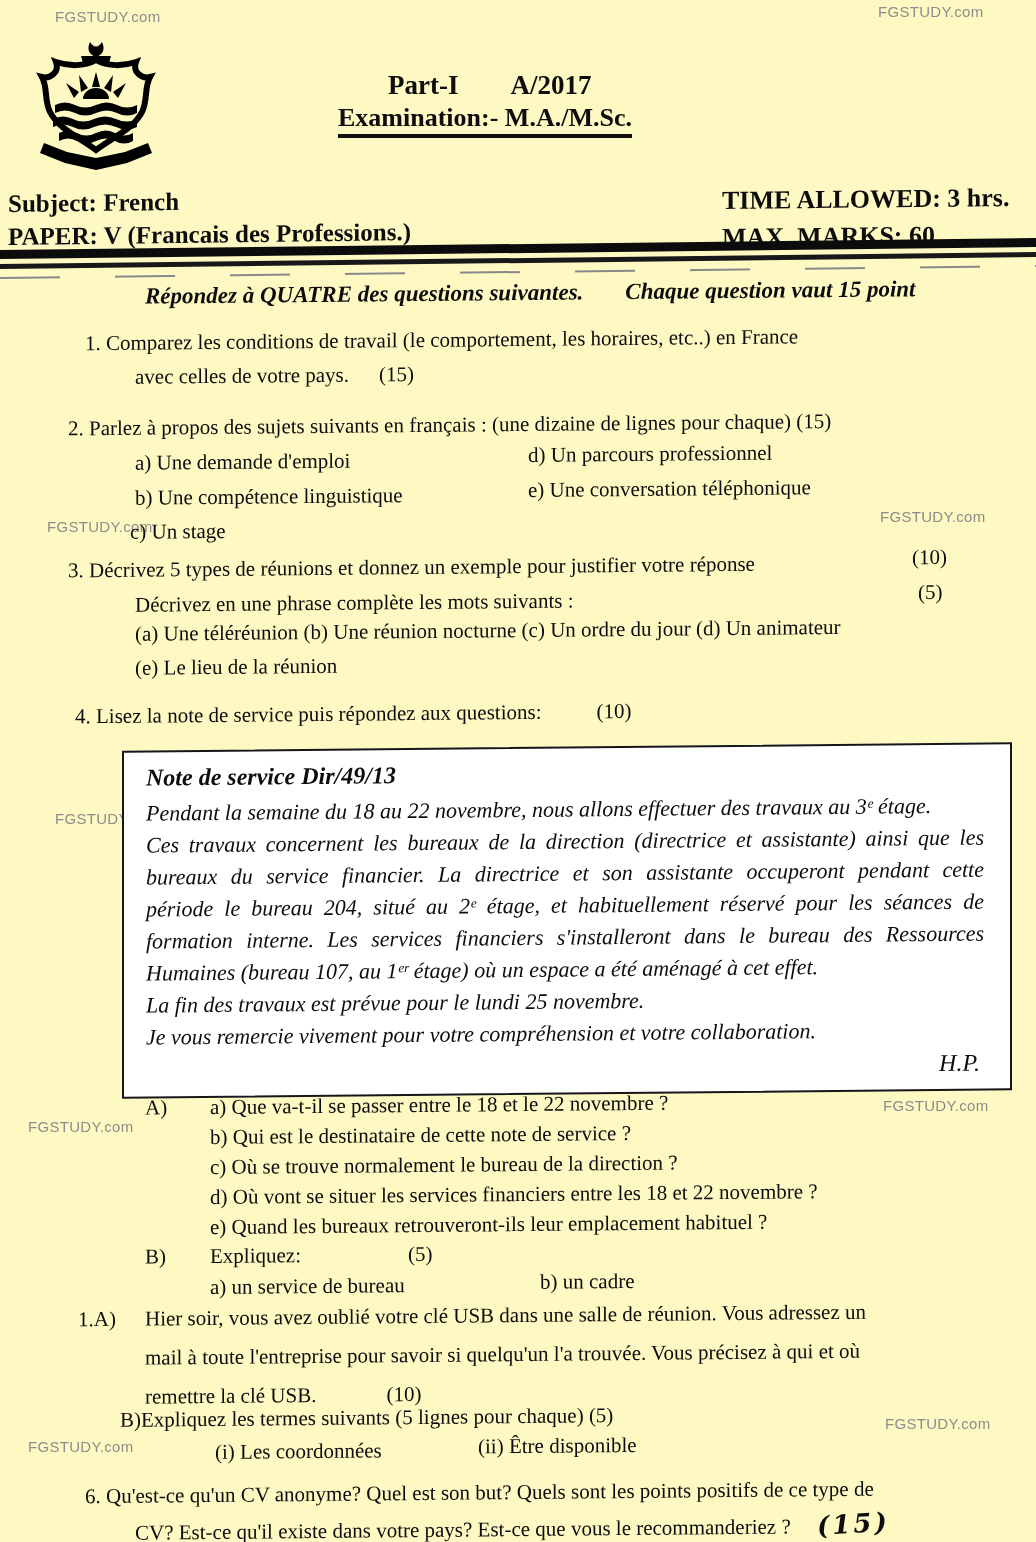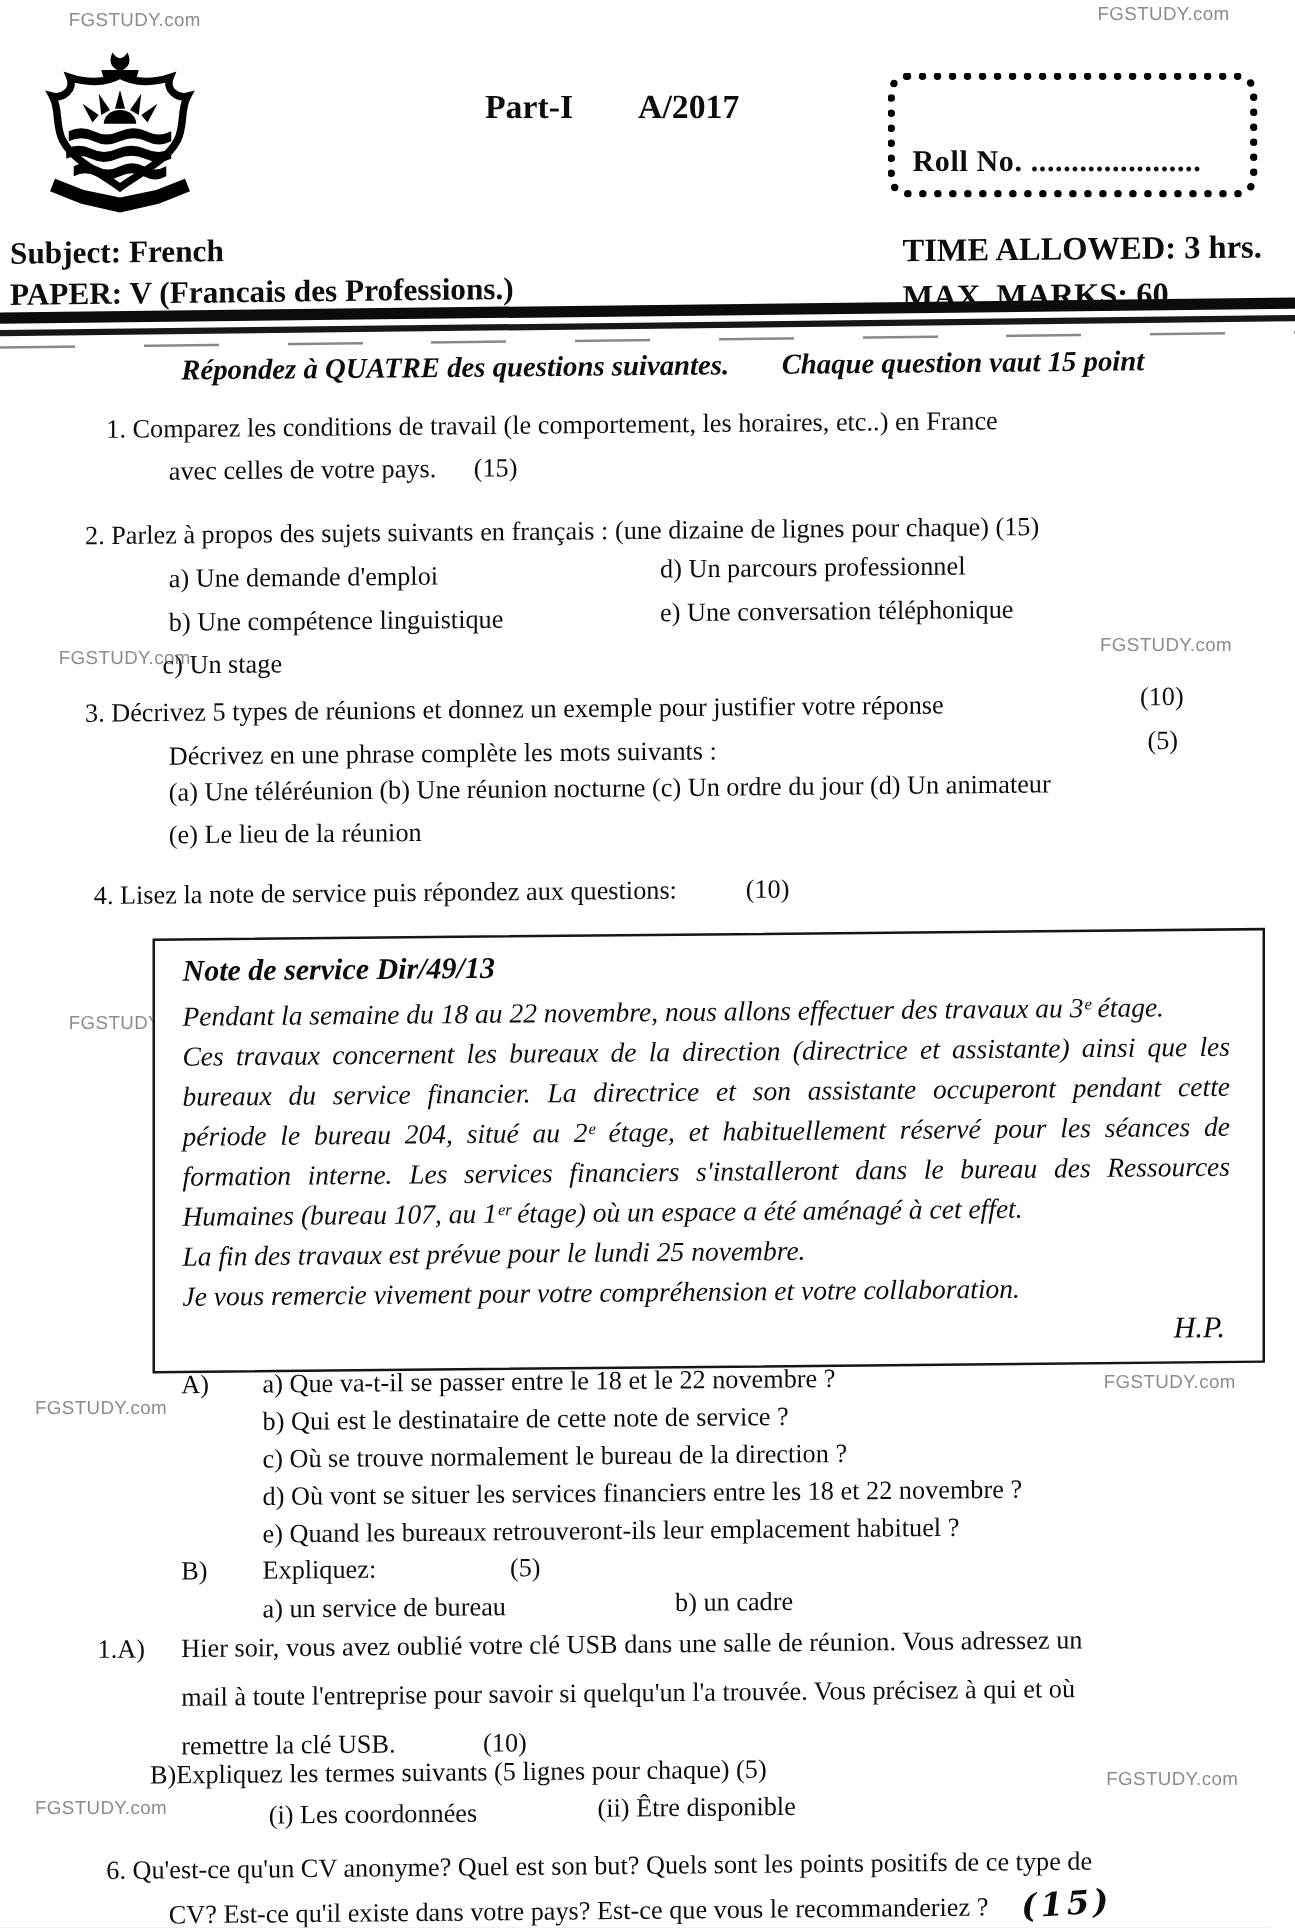--- a/index.html
+++ b/index.html
@@ -1,16 +1,16 @@
 <!DOCTYPE html>
 <html><head>
 <meta charset="utf-8">
 <style>
   html,body{margin:0;padding:0;background:#e9e9e9;}
-  .page{position:relative;width:1036px;height:1542px;background:#ffffff;overflow:hidden;
+  .page{position:relative;width:1036px;height:1542px;background:#fef9c3;overflow:hidden;
         font-family:"Liberation Serif","DejaVu Serif",serif;color:#0d0d0d;}
   .abs{position:absolute;white-space:nowrap;}
   .wm{position:absolute;white-space:nowrap;font-family:"Liberation Sans","DejaVu Sans",sans-serif;
       font-size:15px;color:#8c8c8c;letter-spacing:.3px;z-index:1;}
   .z2{z-index:2;}
   .title{font-size:40px;font-weight:bold;font-style:italic;letter-spacing:.5px;}
   .hpart{font-size:27px;font-weight:bold;}
   .session{margin-left:52px;}
   .exam{font-size:26px;font-weight:bold;border-bottom:4px solid #111;padding-bottom:1px;}
   .rollbox{position:absolute;left:710px;top:58px;width:296px;height:100px;border:6px dotted #000;
@@ -75,24 +75,22 @@
       <path d="M31 79 q10 -5 20 0 t21 0 t22 0 t21 0 v8 q-10 5 -21 0 t-22 0 t-21 0 t-20 0 z" fill="#000"></path>
       <path d="M37 93 q9 -5 18 0 t19 0 t19 0 t18 0 v8 q-9 5 -18 0 t-19 0 t-19 0 t-18 0 z" fill="#000"></path>
       <path d="M22 103 l23 9 29 6 29 -6 23 -9 4 10 -25 10 -31 7 -31 -7 -25 -10 z" fill="#000"></path>
     </svg>
   </div>
 
 
   <div class="abs hpart z2" style="left:388px;top:70px">
     <span>Part-I</span><span class="session">A/2017</span>
   </div>
+  <div class="abs exam z2" style="left:338px;top:103px">Examination:- M.A./M.Sc.</div>
 
-  <div class="rollbox">
-    <span class="rolltext">Roll No. .....................</span>
-  </div>
 
   <div class="abs subj z2" style="left:8px;top:190px">
     <div>Subject: French</div>
     <div class="l2">PAPER: V (Francais des Professions.)</div>
   </div>
 
   <div class="abs timeblk z2" style="left:722px;top:186px">
     <div>TIME ALLOWED: 3 hrs.</div>
     <div class="l2">MAX. MARKS: 60</div>
   </div>

